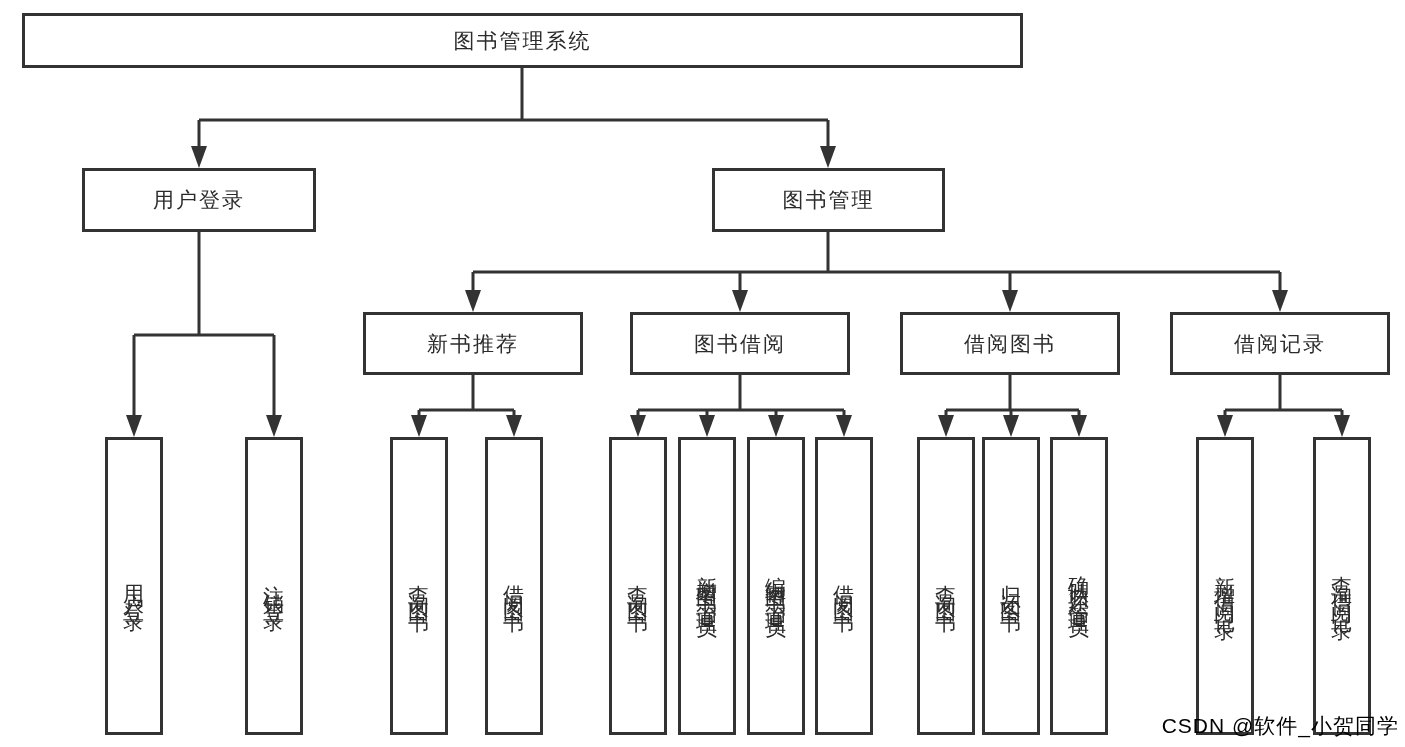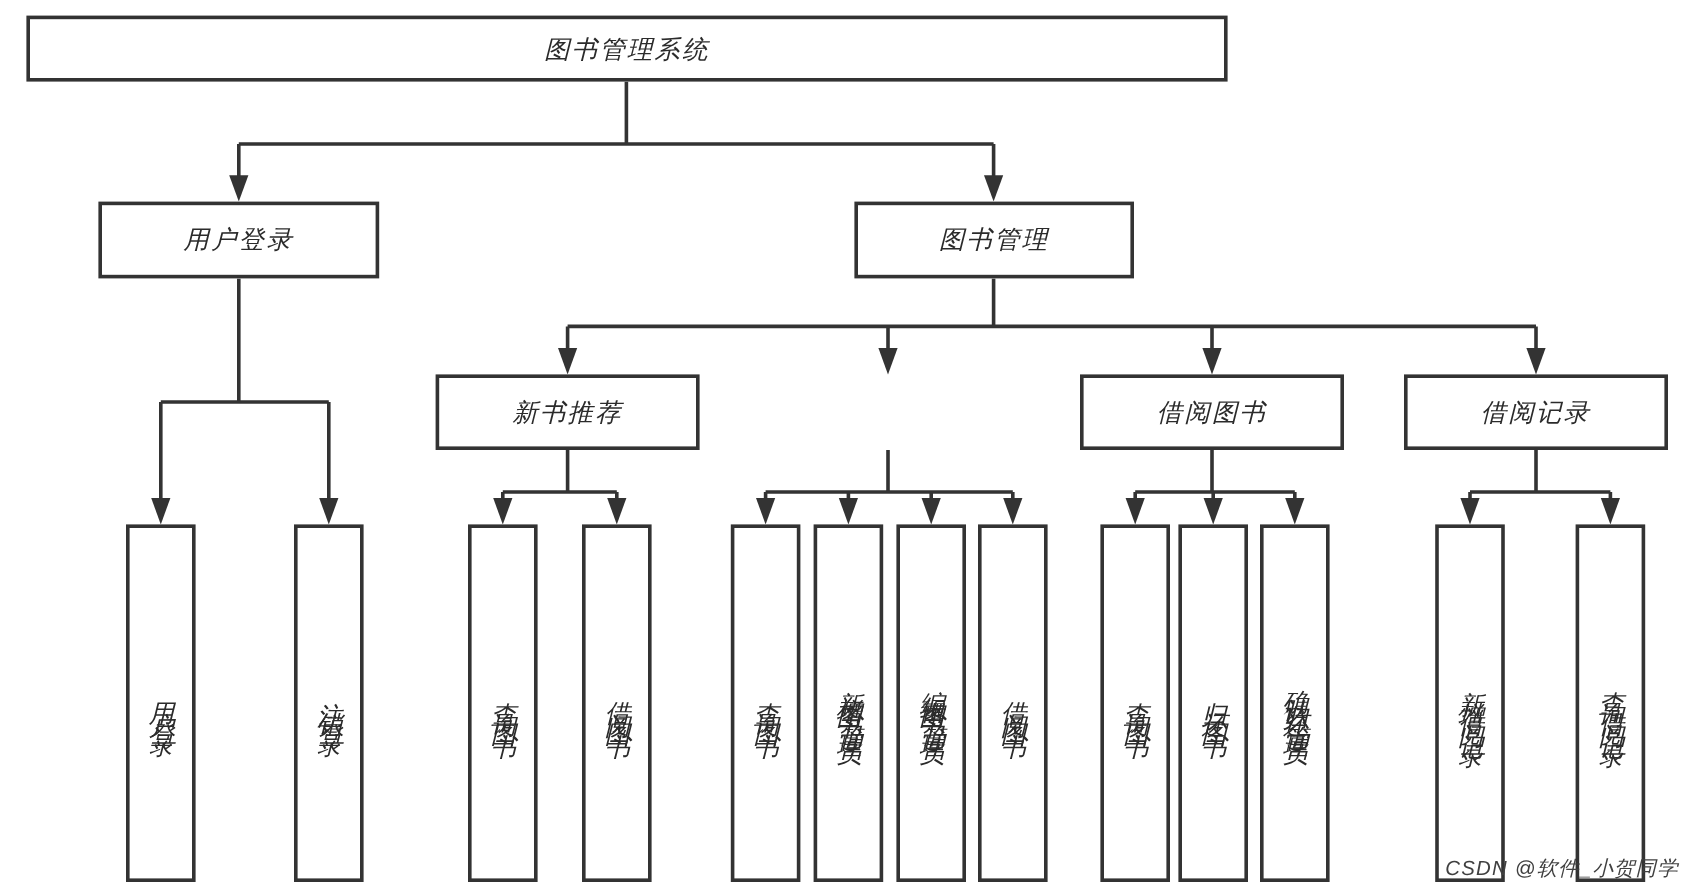--- a/index.html
+++ b/index.html
@@ -7,21 +7,20 @@
     padding: 0;
     background: #ffffff;
     font-family: "Liberation Sans", "DejaVu Sans", sans-serif;
   }
   #canvas {
     position: relative;
     width: 1405px;
     height: 747px;
     background: #ffffff;
     overflow: hidden;
-    font-style: italic;
   }
   #wires {
     position: absolute;
     left: 0;
     top: 0;
     width: 1405px;
     height: 747px;
   }
   .line { fill: none; stroke: #333333; stroke-width: 3; }
   .arrow { fill: #333333; stroke: none; }
@@ -45,22 +44,22 @@
     writing-mode: vertical-rl;
     font-size: 21px;
     letter-spacing: 9px;
     color: #2b2b2b;
     line-height: 1;
   }
   #watermark {
     position: absolute;
     right: 6px;
     top: 712px;
-    font-size: 17px;
-    color: #404040;
+    font-size: 21px;
+    color: #000000;
     letter-spacing: 1px;
     z-index: 5;
     white-space: nowrap;
   }
 </style>
 </head>
 <body>
 
 <div id="canvas">
 
@@ -107,20 +106,23 @@
   <div class="node" style="left:82px;top:168px;width:234px;height:64px">
     <span class="h-label">用户登录</span>
   </div>
   <div class="node" style="left:363px;top:312px;width:220px;height:63px">
     <span class="h-label">新书推荐</span>
   </div>
 
   <div class="node" style="left:712px;top:168px;width:233px;height:64px">
     <span class="h-label">图书管理</span>
   </div>
+  <div class="node" style="left:630px;top:312px;width:220px;height:63px">
+    <span class="h-label">图书借阅</span>
+  </div>
   <div class="node" style="left:900px;top:312px;width:220px;height:63px">
     <span class="h-label">借阅图书</span>
   </div>
   <div class="node" style="left:1170px;top:312px;width:220px;height:63px">
     <span class="h-label">借阅记录</span>
   </div>
 
   <div class="node" style="left:105px;top:437px;width:58px;height:298px">
     <span class="v-label">用户登录</span>
   </div>

